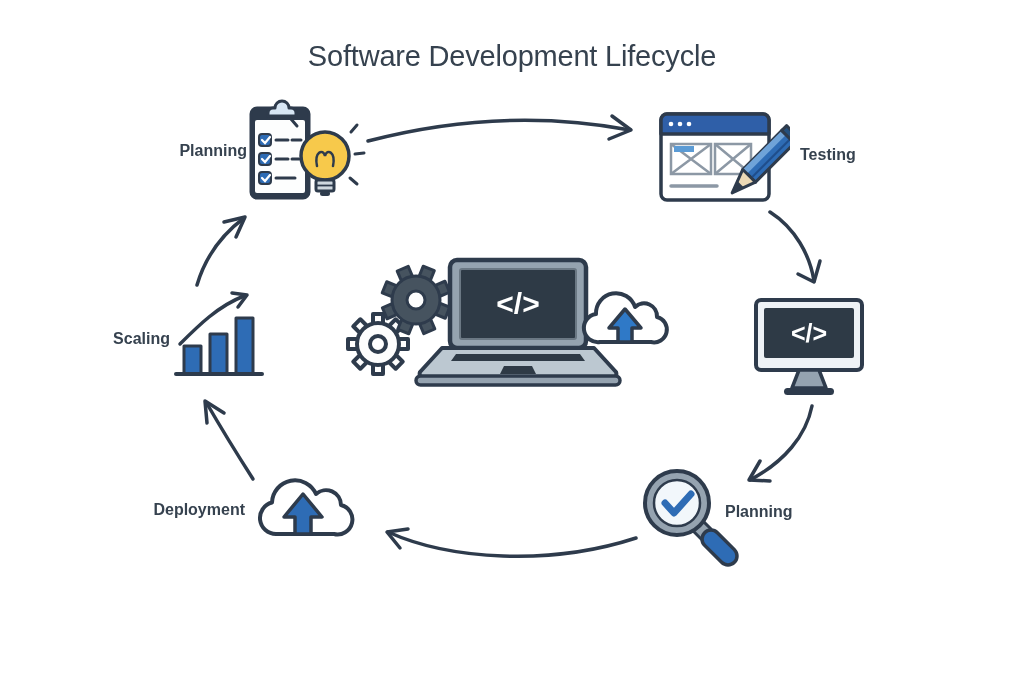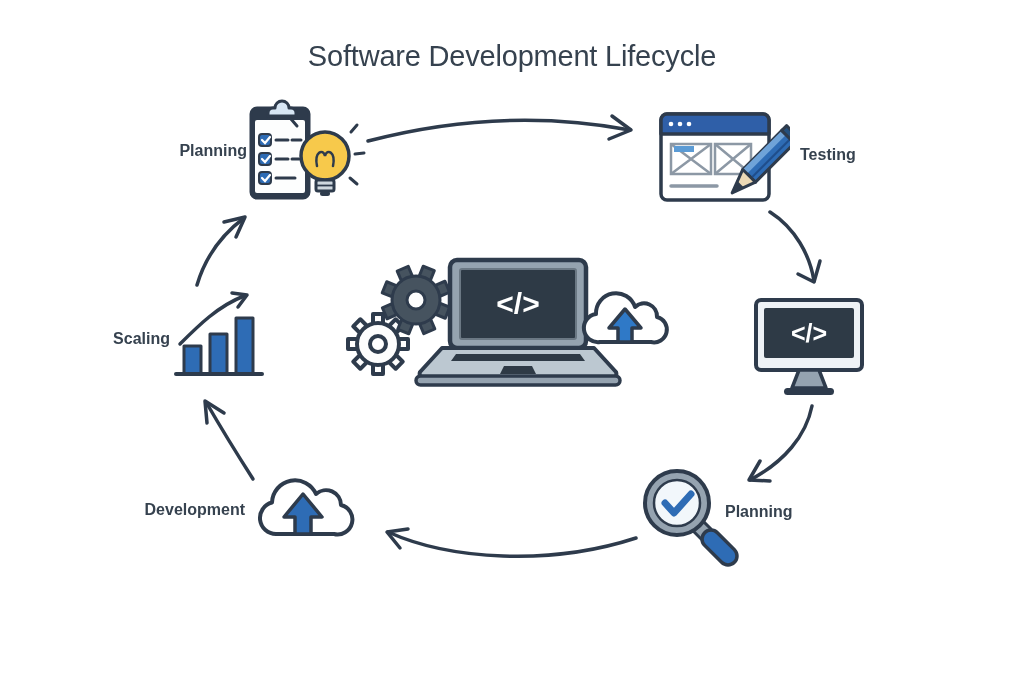--- a/index.html
+++ b/index.html
@@ -62,21 +62,21 @@
     </g>
     <g>
       <path class="ln" d="M197 285 C205 258 220 236 244 218"></path>
       <path class="ln" d="M224 222 L245 217 L236 237"></path>
     </g>
   </svg>
 
   <div class="lbl" id="lbl-planning">Planning</div>
   <div class="lbl" id="lbl-design">Testing</div>
   <div class="lbl" id="lbl-testing">Planning</div>
-  <div class="lbl" id="lbl-deployment">Development</div>
+  <div class="lbl" id="lbl-deployment">Deployment</div>
   <div class="lbl" id="lbl-scaling">Scaling</div>
 
   <svg class="icon" id="ic-planning" width="132" height="108" viewBox="0 0 132 108">
     <g>
       <rect x="8" y="10" width="58" height="90" rx="6" fill="var(--outline)" class="ol" stroke-width="3"></rect>
       <rect x="12" y="22" width="50" height="73" rx="2" fill="#fdfefe"></rect>
       <path d="M25 18 v-3 a5 5 0 0 1 5-5 h2 a7 7 0 0 1 14 0 h2 a5 5 0 0 1 5 5 v3 z" fill="var(--light-blue)" class="ol" stroke-width="3"></path>
       <g>
         <rect x="16" y="36" width="12" height="12" rx="3" fill="var(--blue)" class="ol" stroke-width="2"></rect>
         <path d="M19 42 l3 3 l5 -6" stroke="#fff" stroke-width="2.2" fill="none" stroke-linecap="round"></path>

